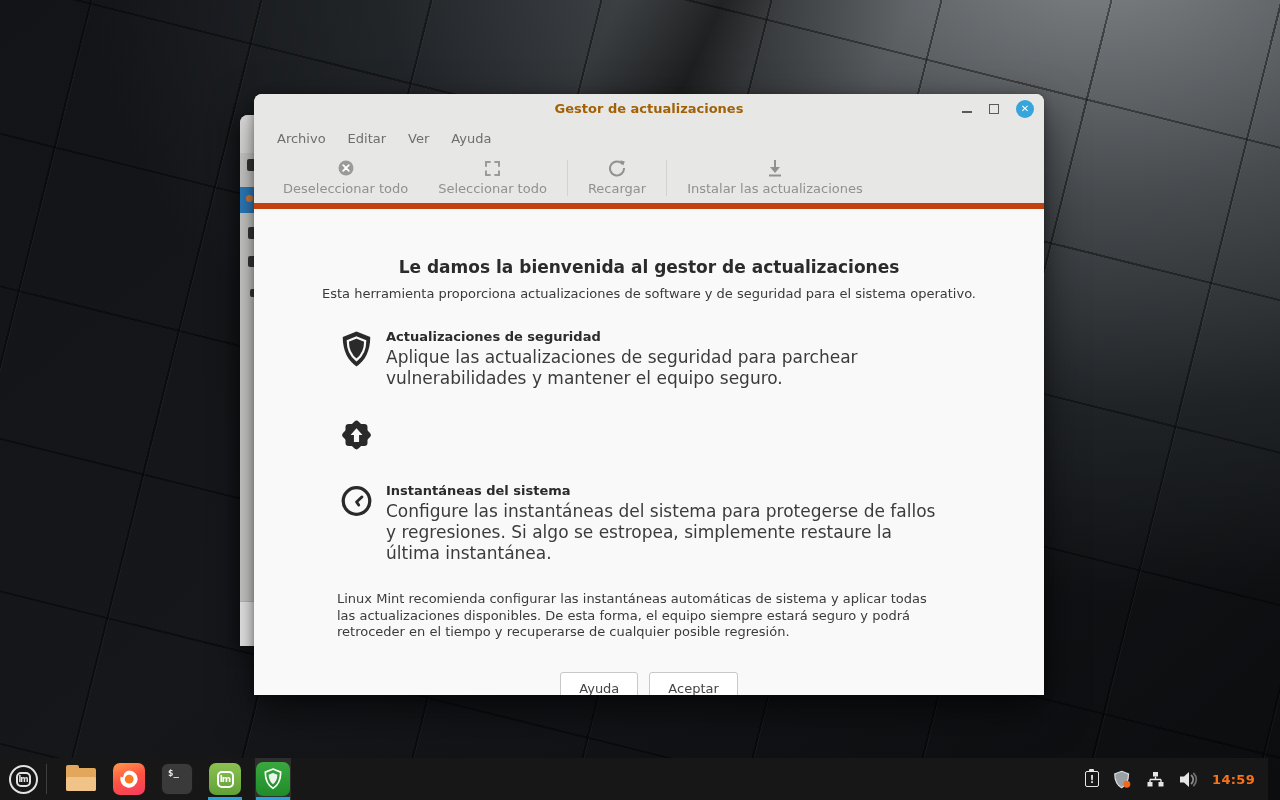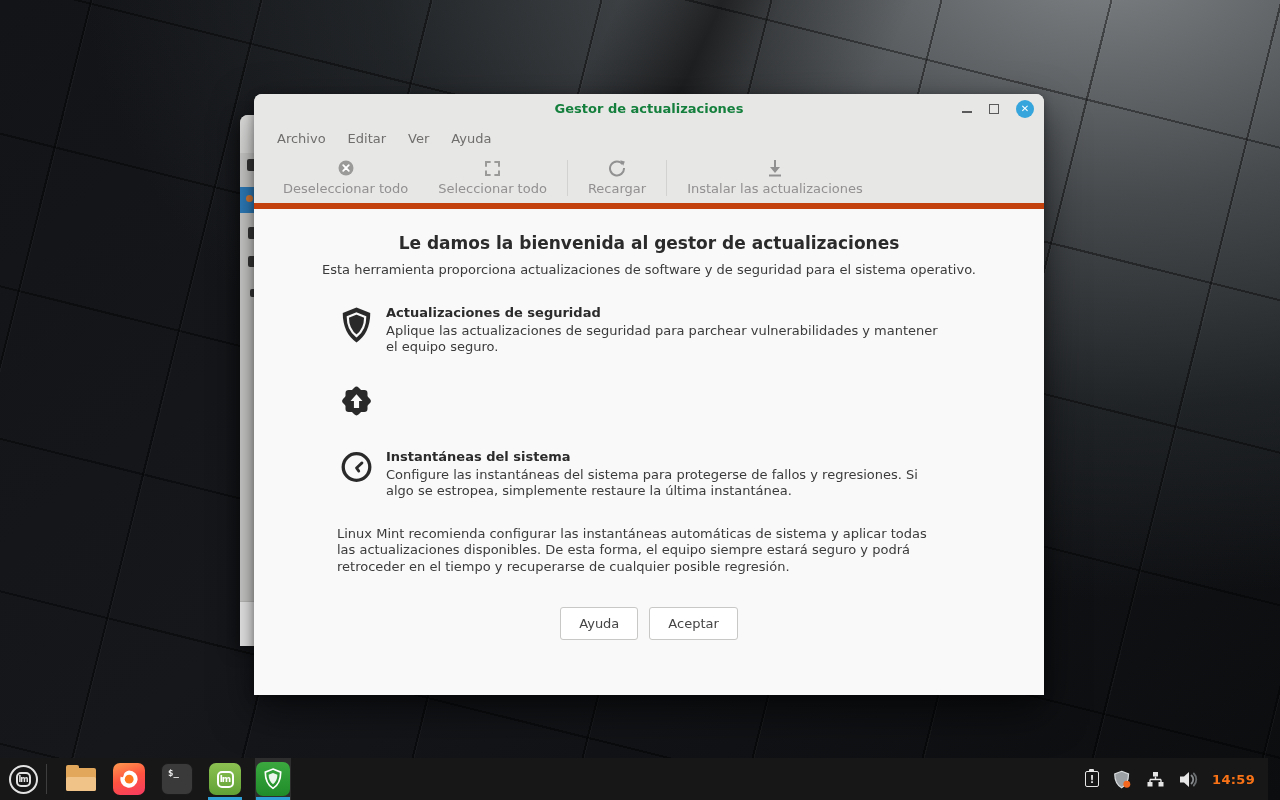--- a/index.html
+++ b/index.html
@@ -36,46 +36,46 @@
   .bg-window .f3 { top:141px; width:9px; height:11px; }
   .bg-window .f4 { top:174px; width:7px; height:8px; }
   .bg-window .bgw-bottom { position:absolute; top:486px; left:0; right:0; bottom:0; background:#fafafa; border-top:1px solid #c9c9c8; }
 
   
   .dialog { position:absolute; left:254px; top:94px; width:790px; height:601px;
     border-radius:8px 8px 0 0; box-shadow:0 16px 42px rgba(0,0,0,0.55), 0 2px 8px rgba(0,0,0,0.35);
     background:#e7e7e6; }
   .titlebar { position:relative; height:30px; background:#e7e7e6; border-radius:8px 8px 0 0; }
   .title { position:absolute; left:0; right:0; top:0; height:30px; line-height:30px;
-    text-align:center; font-size:13px; font-weight:600; color:#15803d; }
+    text-align:center; font-size:13px; font-weight:600; color:#a16207; }
   .win-controls { position:absolute; right:10px; top:0; height:30px; display:flex; align-items:center; gap:17px; }
   .wc-min { width:10px; height:2px; background:#5a5a5a; margin-top:6px; }
   .wc-max { width:10px; height:10px; border:1.5px solid #5a5a5a; background:transparent; }
   .wc-close { width:18px; height:18px; border-radius:50%; background:#35a5dc; color:#fff;
     display:flex; align-items:center; justify-content:center; font-size:10px; font-weight:bold; line-height:1; }
 
   .menubar { height:28px; display:flex; align-items:center; padding-left:12px; background:#e7e7e6; }
   .menu-item { padding:0 11px; font-size:13px; color:#6f6e6c; }
 
   .toolbar { height:57px; display:flex; align-items:center; padding-left:14px;
     background:#e7e7e6; border-bottom:6px solid #c2410c; }
   .tool { display:flex; flex-direction:column; align-items:center; gap:4px; padding:0 15px;
     color:#929090; font-size:13px; }
   .tool .t-icon { height:18px; display:flex; align-items:center; }
   .tb-sep { width:1px; height:36px; background:#d2d2d0; margin:0 5px; }
   .dashed-sq { width:15px; height:15px; border:2px dashed #9a9a98; }
 
   .content { height:486px; background:#f9f9f9; padding-top:24px; overflow:hidden; }
-  .welcome-title { font-size:17px; font-weight:bold; color:#2b2b2b; text-align:center; margin-bottom:9px; }
+  .welcome-title { font-size:17px; font-weight:bold; color:#2b2b2b; text-align:center; margin-bottom:9px;margin-top:24px; }
   .welcome-sub { font-size:13px; color:#3a3a3a; text-align:center; margin-bottom:28px; }
   .sections { padding-left:86px; padding-right:98px; }
   .section { display:flex; gap:13px; margin-bottom:27px; }
   .sec-icon { width:33px; flex:none; padding-top:1px; }
   .sec-title { font-size:13px; font-weight:bold; color:#2b2b2b; margin-bottom:3px; }
-  .sec-body { font-size:13px; color:#3b3b3b; line-height:1.25; max-width:568px; }
+  .sec-body { font-size:17px; color:#3b3b3b; line-height:1.25; max-width:568px; }
   .footer-para { margin:24px 98px 0 83px; font-size:13px; color:#3b3b3b; line-height:1.25; max-width:615px; }
   .dialog-buttons { display:flex; justify-content:center; gap:11px; margin-top:32px; }
   .btn { height:33px; padding:0 18px; background:#ffffff; border:1px solid #c8c8c6;
     border-radius:3px; font-size:13px; color:#454545; font-family:inherit; }
 
   
   .taskbar { position:absolute; left:0; right:12px; bottom:0; height:42px;
     background:rgba(24,24,24,0.97); display:flex; align-items:center; z-index:50; }
   .mint-menu { width:46px; height:42px; display:flex; align-items:center; justify-content:center; }
   .mm-circle { width:29px; height:29px; border:2px solid #e3e3e3; border-radius:50%;

